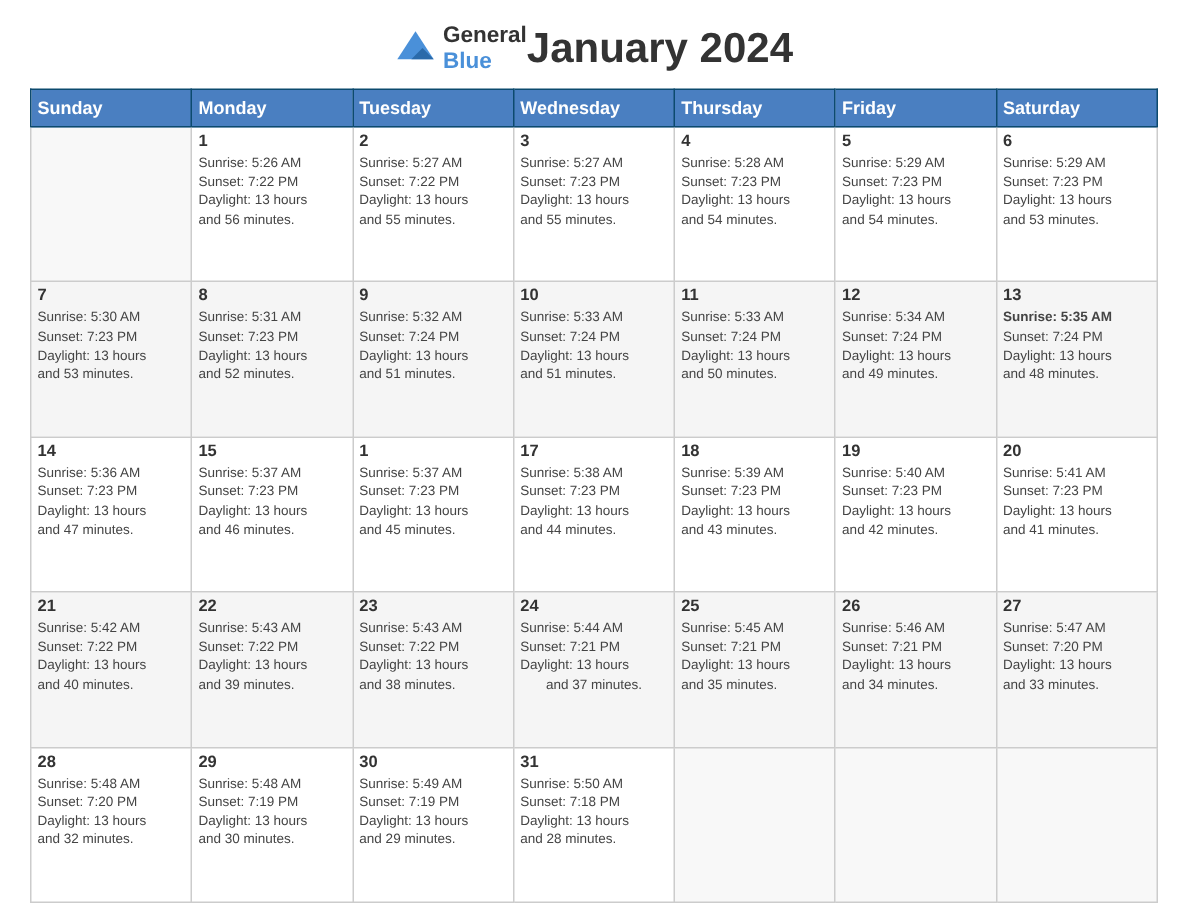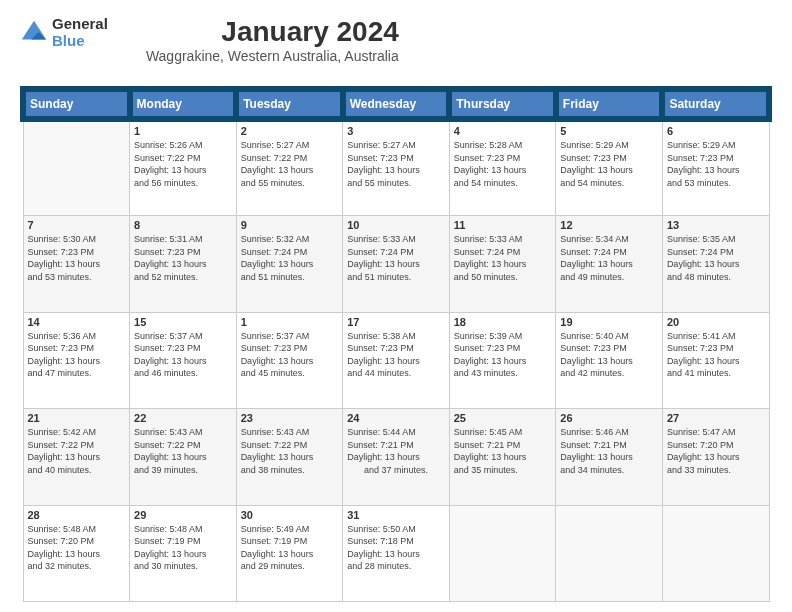--- a/index.html
+++ b/index.html
@@ -13,23 +13,22 @@
     .page {
       width: 792px;
       height: 612px;
       padding: 16px 20px 10px 20px;
       display: flex;
       flex-direction: column;
     }
     .header {
       display: flex;
       align-items: flex-start;
-      justify-content: flex-start;
-      margin-bottom: 22px;
-      gap: 38px;
+      justify-content: center;
+      margin-bottom: 10px;
     }
     .logo {
       display: flex;
       align-items: center;
       gap: 4px;
     }
     .logo-icon {
       width: 28px;
       height: 28px;
     }
@@ -53,21 +52,21 @@
       width: 100%;
       table-layout: fixed;
     }
     .calendar th {
       background: #4a7fc1;
       color: #fff;
       font-size: 12px;
       font-weight: bold;
       padding: 5px 4px;
       text-align: left;
-      border: 6px solid #0c4a6e;
+      border: 1px solid #0c4a6e;
     }
     .calendar td {
       border: 1px solid #ccc;
       vertical-align: top;
       padding: 3px 4px;
       font-size: 9.5px;
       color: #333;
       height: 80px;
     }
     .calendar td.empty {
@@ -101,21 +100,20 @@
         <polygon points="15,2 28,22 2,22" fill="#4a90d9"></polygon>
         <polygon points="20,14 28,22 12,22" fill="#2a6aaa"></polygon>
       </svg>
       <div style="line-height:1.1">
         <div style="font-size:15px;font-weight:bold;color:#333">General</div>
         <div style="font-size:15px;font-weight:bold;color:#4a90d9">Blue</div>
       </div>
     </div>
     <div class="title-block">
       <h1>January 2024</h1>
-      <h2>Waggrakine, Western Australia, Australia</h2>
     </div>
   </div>
 
   <table class="calendar">
     <thead>
       <tr>
         <th>Sunday</th>
         <th>Monday</th>
         <th>Tuesday</th>
         <th>Wednesday</th>
@@ -233,21 +231,21 @@
             <div class="day-info">
               <span style="display: block;">Sunrise: 5:34 AM</span>
               <span style="display: block;">Sunset: 7:24 PM</span>
               <span style="display: block;">Daylight: 13 hours</span>
               <span style="display: block;">and 49 minutes.</span>
             </div>
           </td>
           <td>
             <span class="day-num">13</span>
             <div class="day-info">
-              <span style="display: block;">Sunrise: 5:35 AM</span>
+              <span style="display: block; font-weight: bold;">Sunrise: 5:35 AM</span>
               <span style="display: block;">Sunset: 7:24 PM</span>
               <span style="display: block;">Daylight: 13 hours</span>
               <span style="display: block;">and 48 minutes.</span>
             </div>
           </td>
         </tr>
         <tr class="row-white">
           <td>
             <span class="day-num">14</span>
             <div class="day-info">

